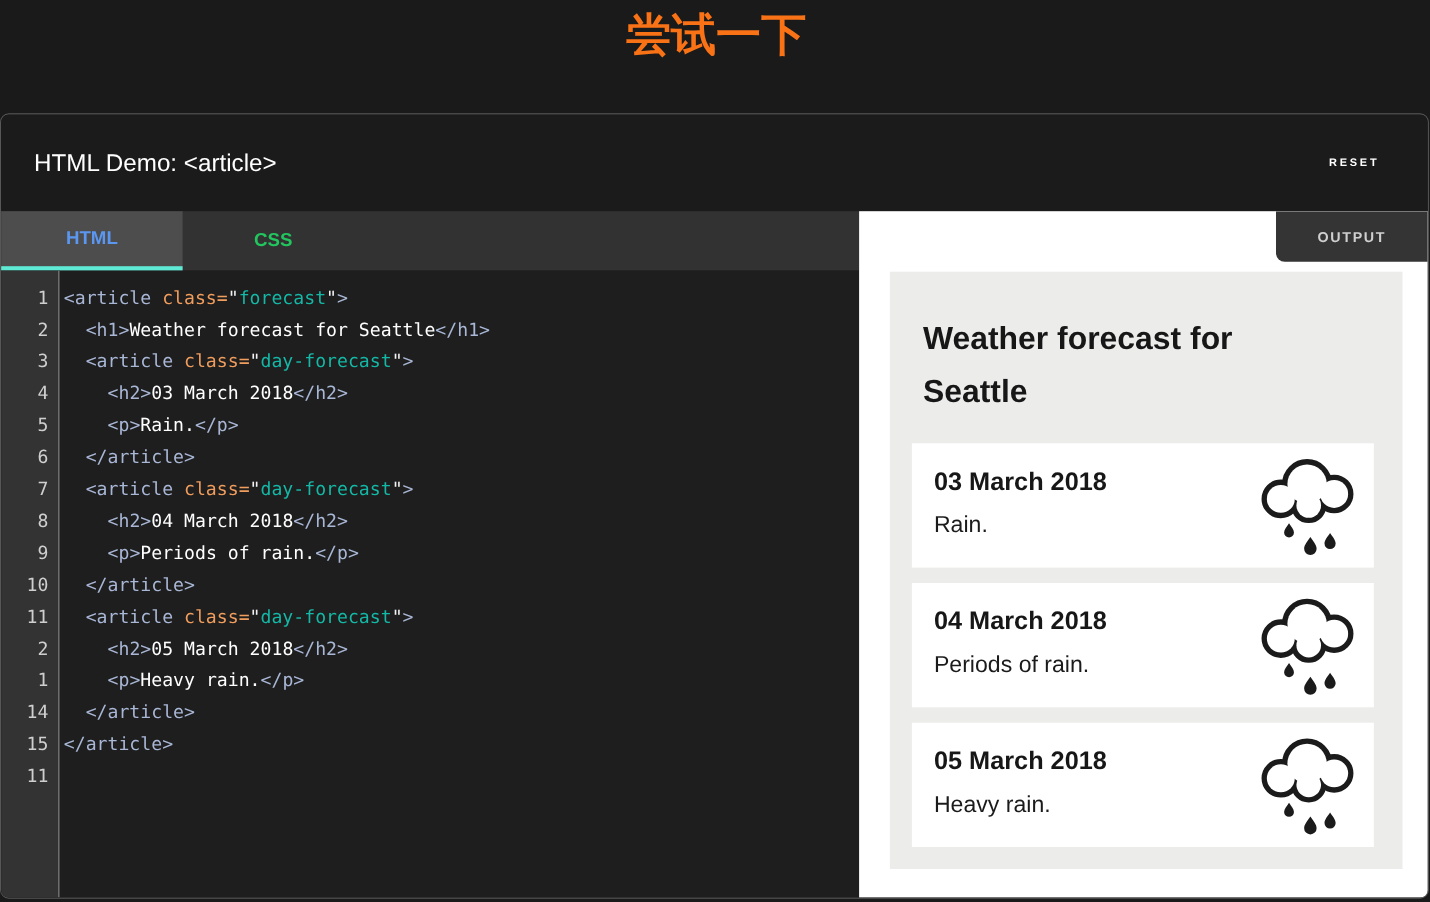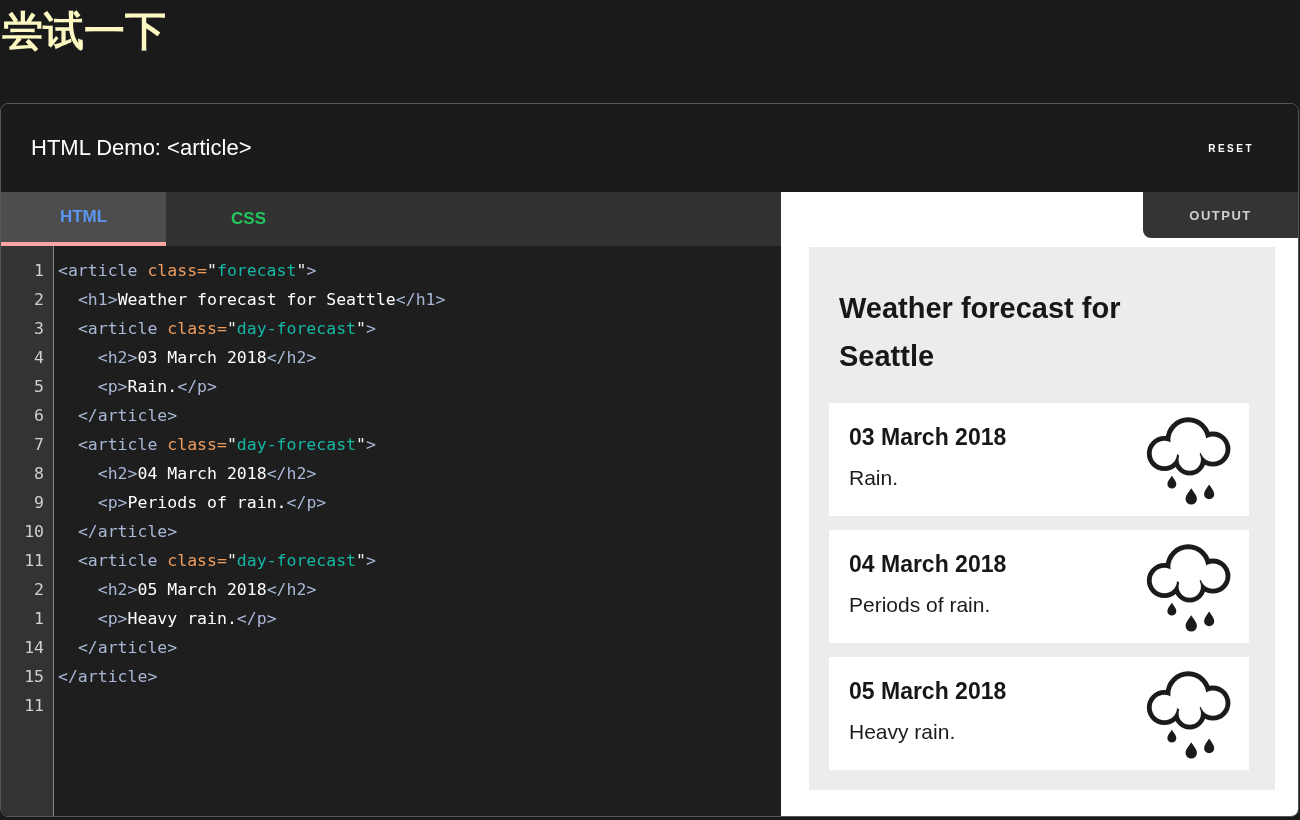--- a/index.html
+++ b/index.html
@@ -6,23 +6,24 @@
   html, body { width: 1300px; height: 820px; overflow: hidden; }
   body {
     background: #1a1a1a;
     font-family: "Liberation Sans", sans-serif;
     color: #ffffff;
   }
   
   .page-title {
     font-size: 41px;
     font-weight: 600;
-    color: #fef9c3;
+    color: #f97316;
     padding: 4px 0 0 2px;
     height: 103px;
+    text-align: center;
   }
   
   .demo {
     position: absolute;
     top: 103px; left: 0; right: 1px; bottom: 3px;
     border: 1px solid #575757;
     border-radius: 8px;
     overflow: hidden;
     display: flex;
     flex-direction: column;
@@ -50,21 +51,21 @@
   .tab {
     width: 165px; border: none; cursor: pointer;
     display: flex; align-items: center; justify-content: center;
     background: transparent; color: #22c55e;
     font-family: "Liberation Sans", sans-serif;
     font-size: 17px; font-weight: 700;
   }
   .tab.active {
     background: #4d4d4d;
     color: #5b96f0;
-    border-bottom: 4px solid #fca5a5;
+    border-bottom: 4px solid #5eead4;
     text-align: center;
   }
   .editor {
     flex: 1; background: #1e1e1e; display: flex;
     font-family: "DejaVu Sans Mono", "Liberation Mono", monospace;
     font-size: 16.5px; line-height: 29px;
     padding-top: 10px; overflow: hidden; cursor: text;
   }
   .gutter {
     width: 53px; flex: 0 0 53px;
@@ -76,21 +77,21 @@
   .code { padding-left: 4px; white-space: pre; color: #ffffff; }
   .tok-tag   { color: #a9b7d6; }
   .tok-attr  { color: #f09d5d; }
   .tok-quote { color: #f2f2f2; }
   .tok-str   { color: #14b8a6; }
   .tok-txt   { color: #ffffff; }
   
   .right-col { flex: 1; background: #ffffff; position: relative; overflow: hidden; }
   .output-tab {
     position: absolute; top: 0; right: 0;
-    width: 155px; height: 46px;
+    width: 138px; height: 46px;
     background: #343434;
     border-bottom-left-radius: 8px;
     display: flex; align-items: center; justify-content: center;
     color: #cfcfcf; font-size: 13px; font-weight: 700; letter-spacing: 1.5px; margin-left: 25px;
   }
   .forecast-panel {
     margin: 55px 23px 30px 28px;
     background: #ececeb;
     padding: 38px 26px 20px 20px;
     color: #171717;

